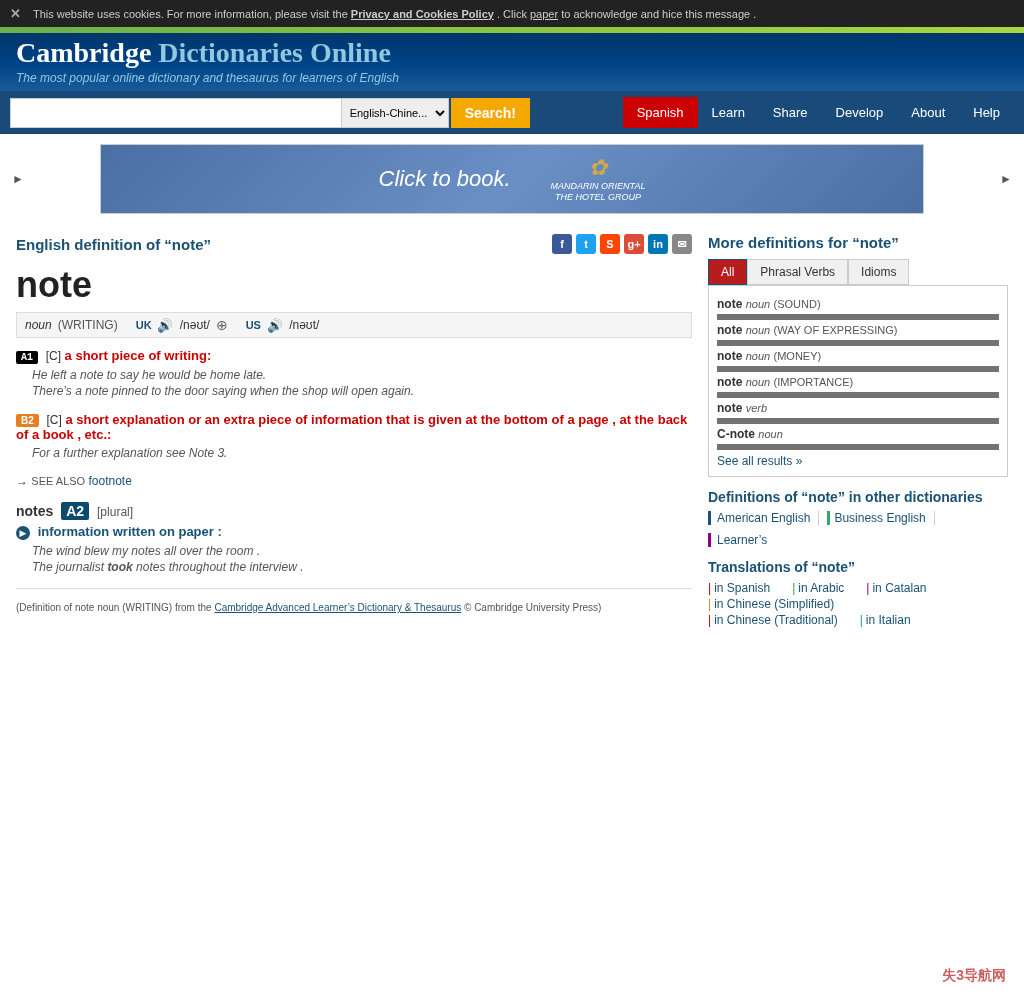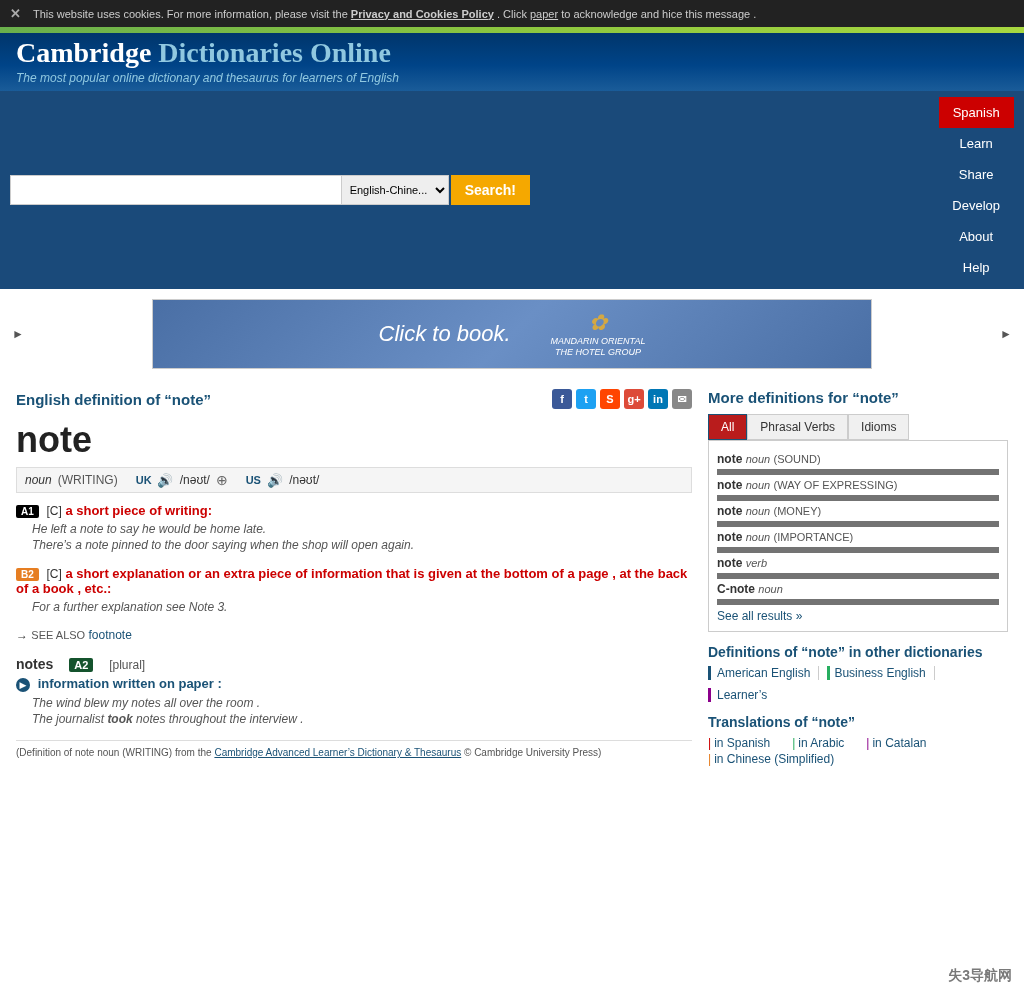--- a/index.html
+++ b/index.html
@@ -93,21 +93,20 @@
       font-weight: bold;
       padding: 0 14px;
       cursor: pointer;
       margin-left: 2px;
     }
     .nav-links {
       display: flex;
       align-items: center;
       margin-left: auto;
       gap: 0;
-      flex-direction: column;
     }
     .nav-link {
       color: #fff;
       text-decoration: none;
       padding: 8px 14px;
       font-size: 13px;
       cursor: pointer;
     }
     .nav-link.active { background: #c00; }
 
@@ -117,21 +116,21 @@
       justify-content: space-between;
       align-items: center;
       padding: 4px 12px;
       background: #fff;
     }
     .ad-icon {
       color: #555;
       font-size: 12px;
     }
     .ad-banner {
-      width: 720px;
+      width: 824px;
       height: 70px;
       background: linear-gradient(135deg, #4a6fa5 0%, #6a8fc5 50%, #4a6fa5 100%);
       display: flex;
       align-items: center;
       justify-content: center;
       color: #fff;
       font-size: 22px;
       font-style: italic;
       margin: 0 auto;
       border: 1px solid #ccc;
@@ -218,21 +217,21 @@
     
     .level-badge {
       display: inline-block;
       padding: 1px 5px;
       font-size: 10px;
       font-weight: bold;
       color: #fff;
       border-radius: 2px;
       margin-right: 4px;
     }
-    .badge-a1 { background: #000000; }
+    .badge-a1 { background: #000000; font-family: Liberation Mono, monospace; }
     .badge-b2 { background: #e67e22; }
 
     .def-main {
       color: #c00;
       font-size: 13px;
       font-weight: bold;
       margin-bottom: 4px;
     }
     .def-bracket { color: #333; font-weight: normal; font-size: 12px; }
     .example {
@@ -253,26 +252,26 @@
 
     .notes-header {
       font-size: 14px;
       font-weight: bold;
       color: #333;
       margin-bottom: 4px;
     }
     .notes-badge {
       display: inline-block;
       padding: 1px 5px;
-      font-size: 11px;
+      font-size: 14px;
       font-weight: bold;
       color: #fff;
       border-radius: 2px;
-      background: #14532d;
-      margin: 0 12px;
+      background: #0c4a6e;
+      margin: 0 4px;
     }
 
     .info-icon {
       display: inline-block;
       width: 14px;
       height: 14px;
       background: #1a5276;
       color: #fff;
       border-radius: 50%;
       font-size: 9px;
@@ -284,21 +283,21 @@
       color: #1a5276;
       font-size: 13px;
       font-weight: bold;
     }
 
     .source-note {
       font-size: 10px;
       color: #555;
       margin-top: 10px;
       border-top: 1px solid #ddd;
-      padding-top: 6px;
+      padding-top: 13px;
     }
     .source-note a { color: #1a5276; text-decoration: underline; }
 
     
     .right-panel {
       width: 300px;
       flex-shrink: 0;
     }
     .right-title {
       color: #1a5276;
@@ -393,22 +392,22 @@
     }
     .trans-link.green::before { color: #27ae60; }
     .trans-link.purple::before { color: #8b008b; }
     .trans-link.orange::before { color: #e67e22; }
     .trans-link.teal::before { color: #16a085; }
     .trans-row { display: flex; gap: 22px; margin-bottom: 2px; flex-wrap: wrap; }
 
     .watermark {
       position: fixed;
       bottom: 10px;
-      right: 12px;
-      color: #404040;
+      right: 18px;
+      color: #b91c1c;
       font-size: 14px;
       font-weight: bold;
       opacity: 0.7;
       pointer-events: none;
     }
   </style>
 </head>
 <body>
 
 <div class="cookie-bar">
@@ -583,18 +582,22 @@
 
     <div class="trans-title">Translations of “note”</div>
     <div class="trans-row">
       <a href="#" class="trans-link">in Spanish</a>
       <a href="#" class="trans-link green">in Arabic</a>
       <a href="#" class="trans-link purple">in Catalan</a>
     </div>
     <div class="trans-row">
       <a href="#" class="trans-link orange">in Chinese (Simplified)</a>
     </div>
+    <div class="trans-row">
+      <a href="#" class="trans-link">in Chinese (Traditional)</a>
+      <a href="#" class="trans-link teal">in Italian</a>
+    </div>
 
   </div>
 
 </div>
 
 <div class="watermark">失3导航网</div>
 
 </body></html>

